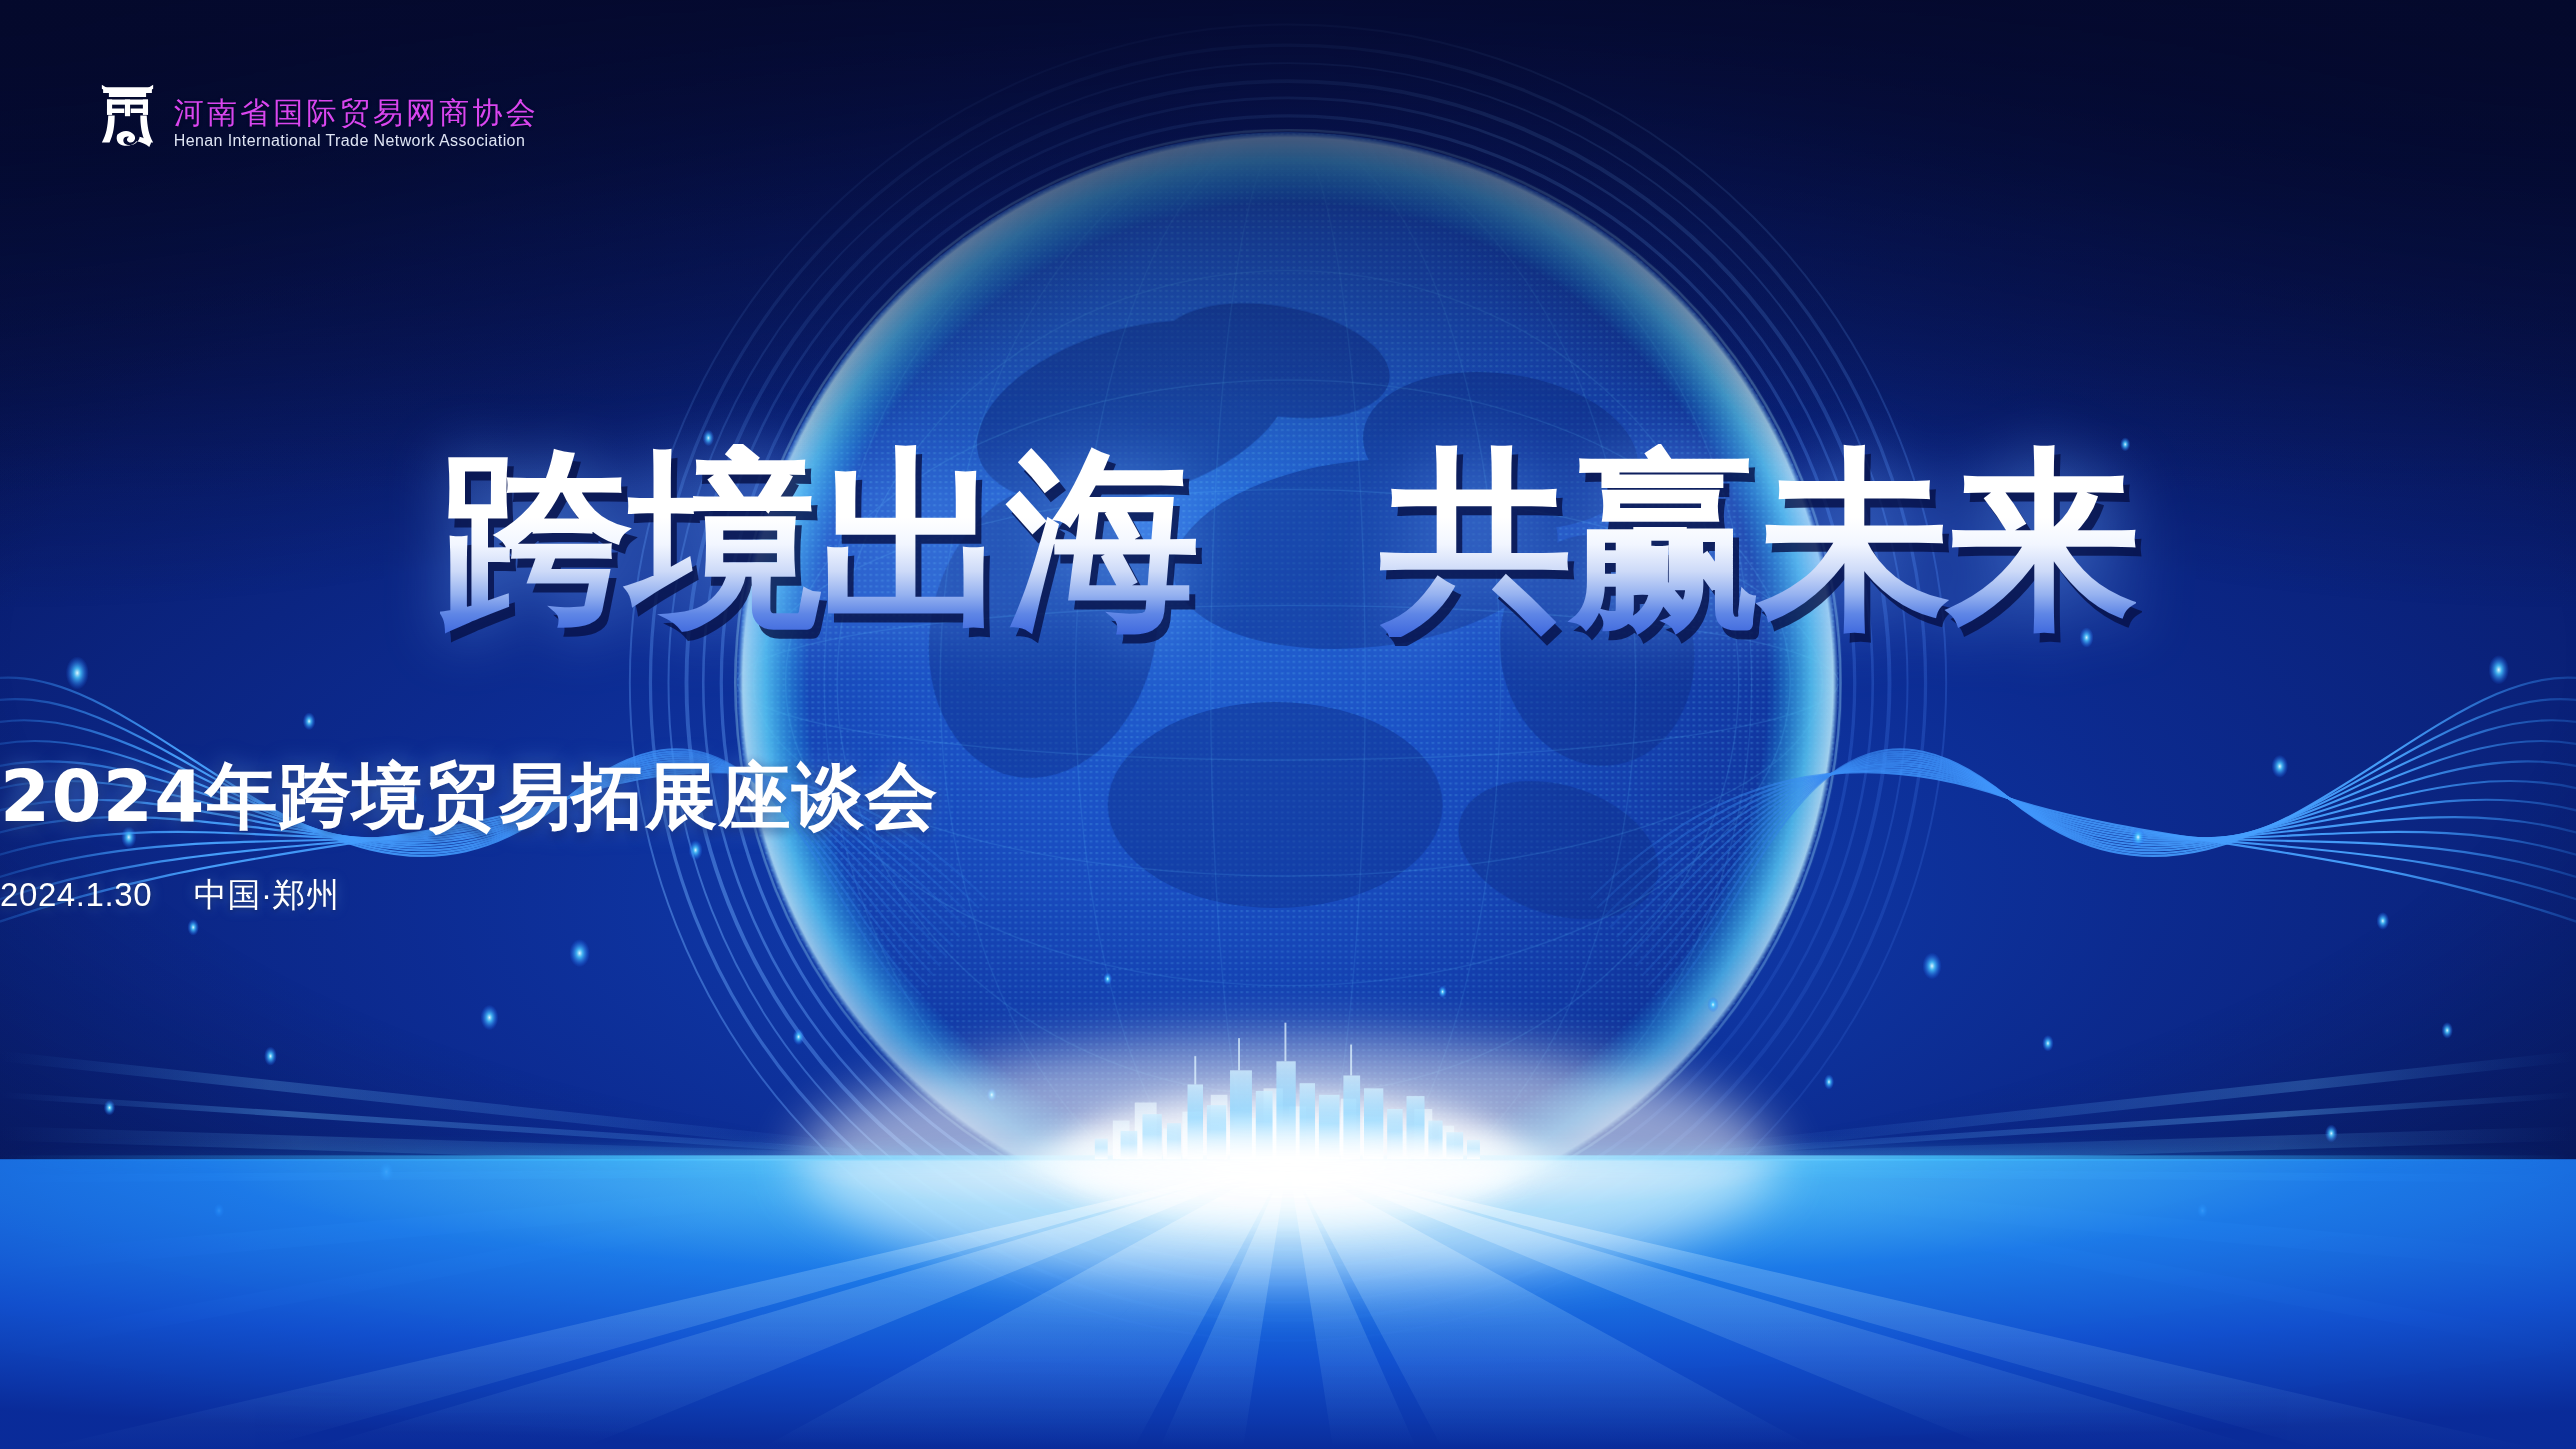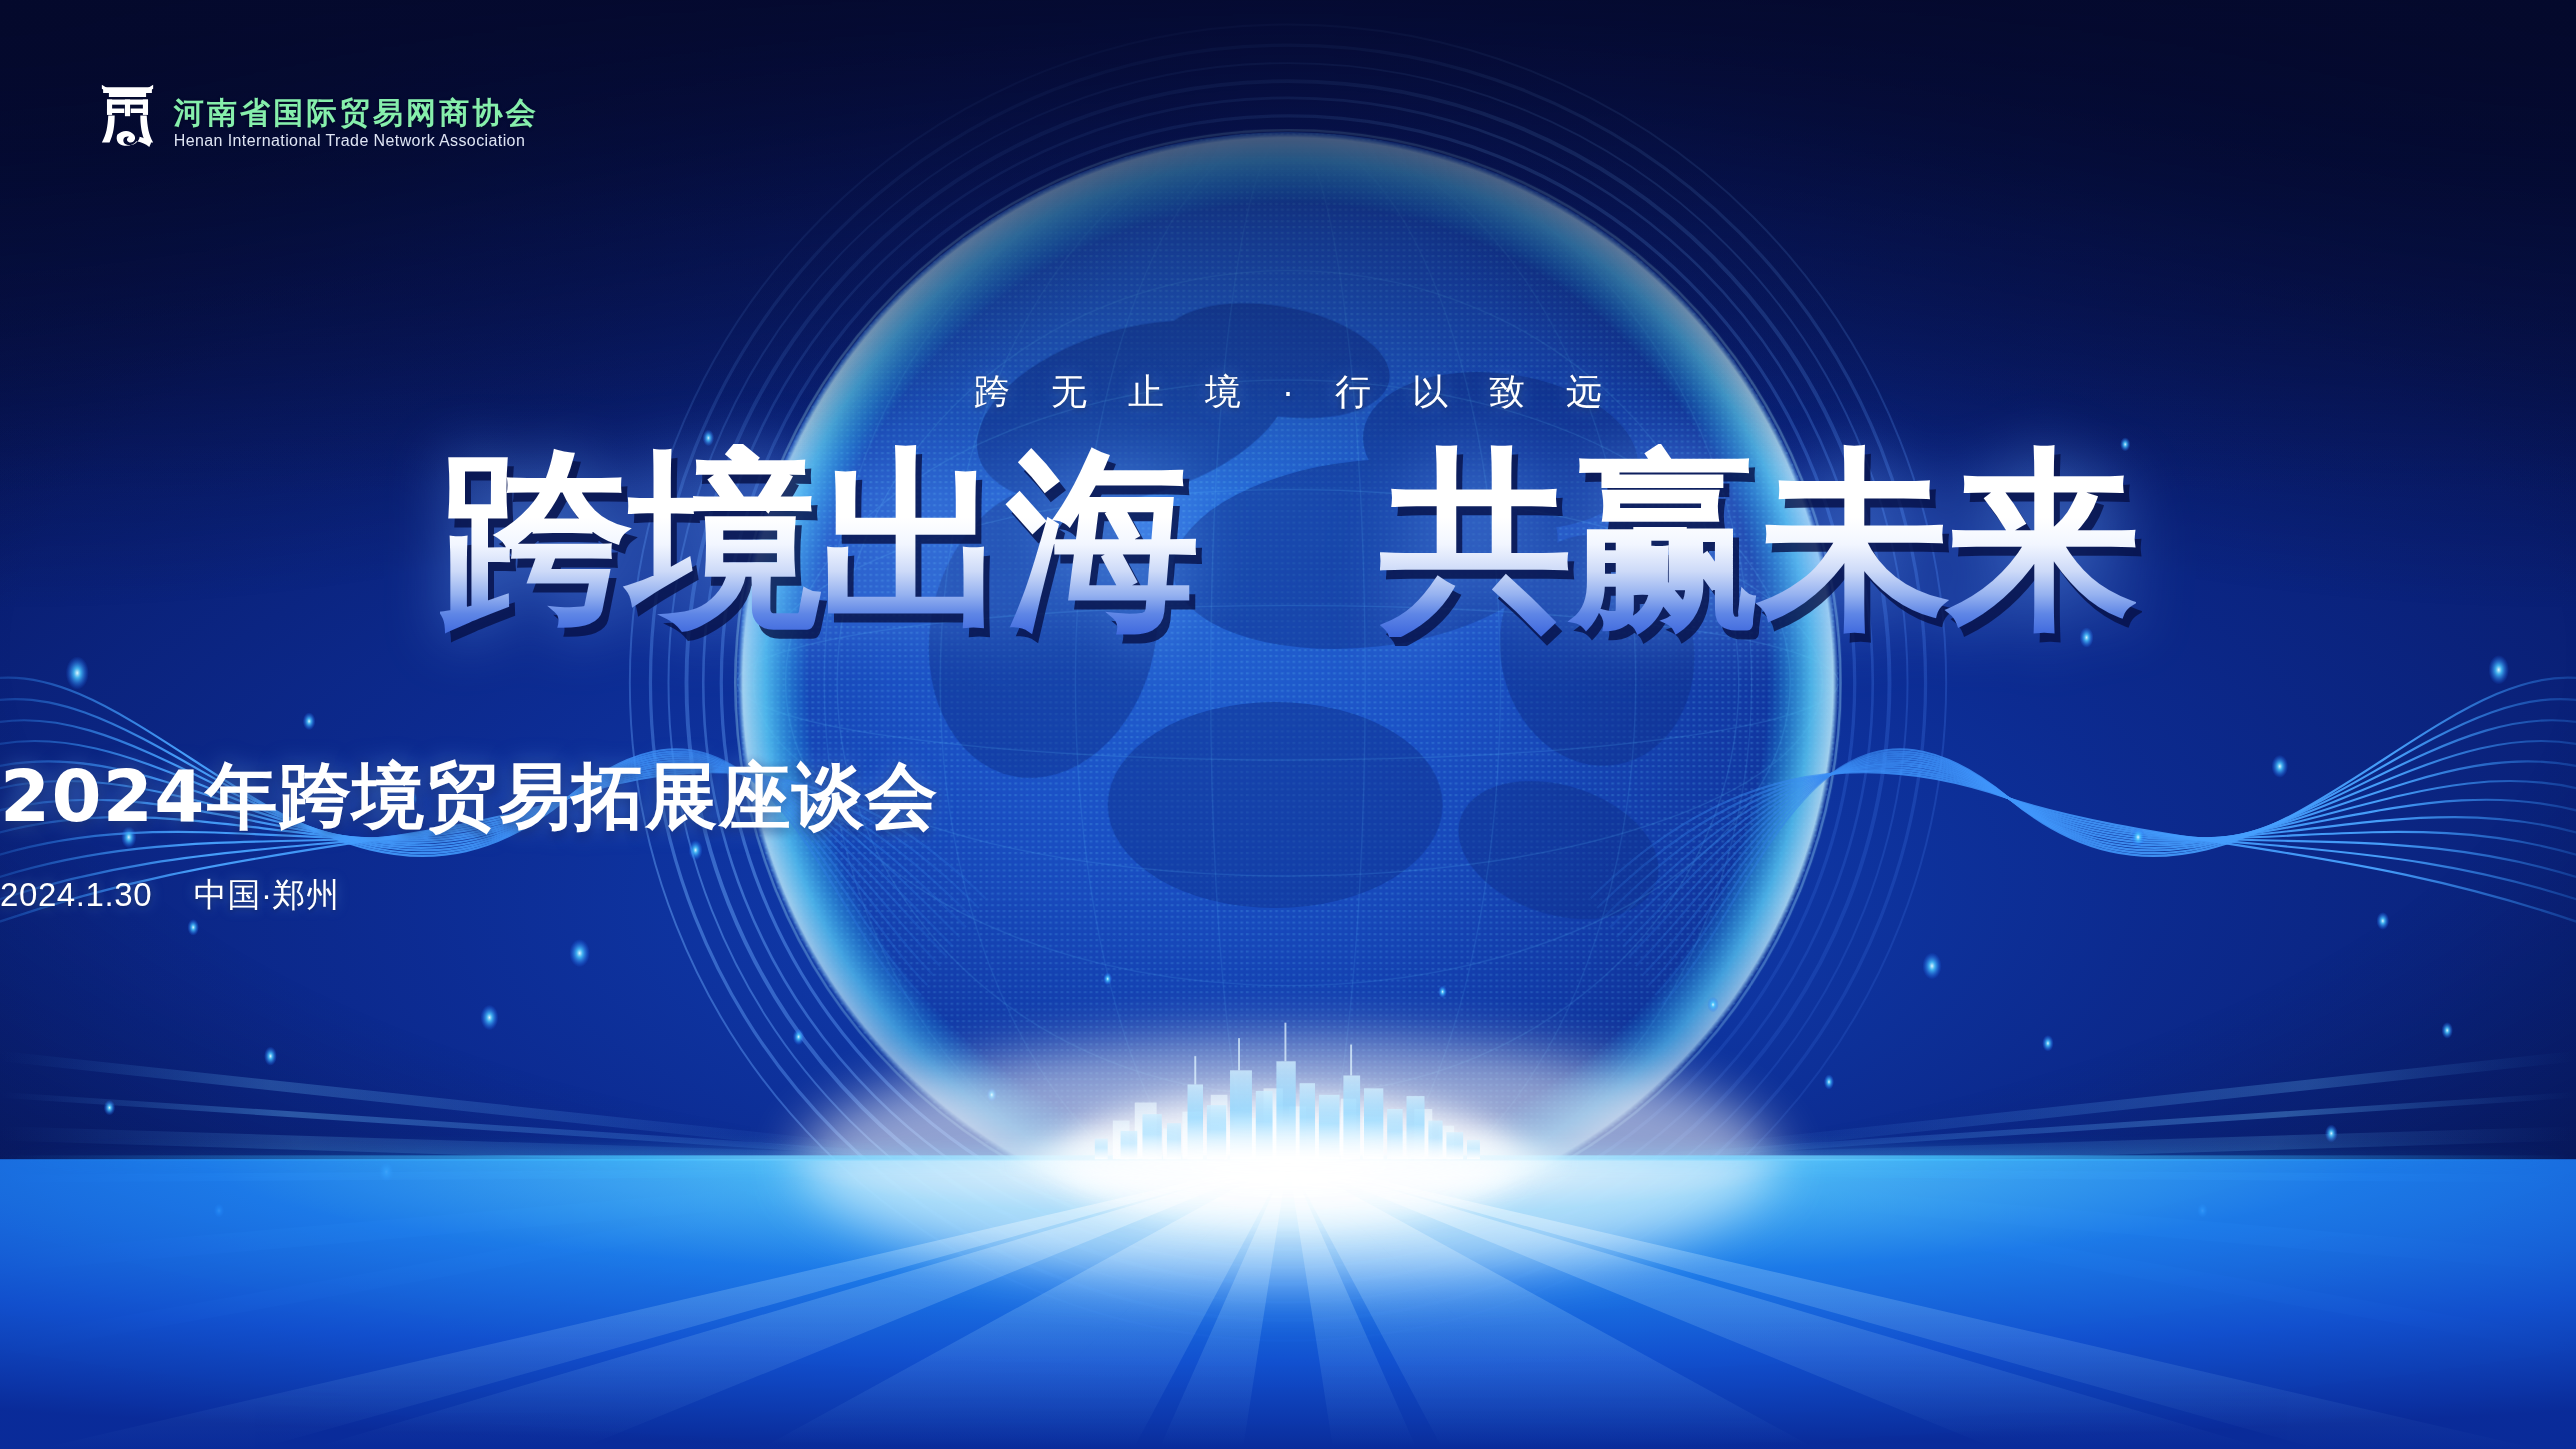--- a/index.html
+++ b/index.html
@@ -28,22 +28,22 @@
   .bg-cornerR{background:radial-gradient(70% 60% at 100% 0%, rgba(4,9,44,.95) 0%, rgba(4,9,44,0) 70%);}
 
   
   .content{position:absolute;inset:0;}
 
   
   .logo{position:absolute;left:98px;top:76px;display:flex;align-items:center;gap:16.7px;}
   .logo-mark{width:59px;height:70px;flex:none;}
   .logo-txt{display:flex;flex-direction:column;gap:2.6px;}
   .logo-cn{
-    color:#86efac;font-size:30px;letter-spacing:3.2px;line-height:1.12;
-    font-weight:700;white-space:nowrap;
+    color:#d946ef;font-size:30px;letter-spacing:3.2px;line-height:1.12;
+    font-weight:400;white-space:nowrap;
     text-shadow:0 0.6px 3.2px rgba(0,0,0,.35);
     margin-top:20px;
   }
   .logo-en{
     color:#e8eefc;font-size:16px;letter-spacing:0.4px;line-height:1.1;
     font-weight:400;white-space:nowrap;opacity:.96;
   }
 
   
   .tagline{
@@ -454,21 +454,20 @@
           <path d="M76 58 c1 18 3 30 10 42 h-12 c-6 -13 -8 -26 -8 -42 z"></path>
           <path d="M30 88 c8 -8 20 -8 26 0 c4 5 1 12 -5 12 c-5 0 -7 -4 -5 -7 c1 -2 4 -2 5 0 c-3 -4 -9 -3 -11 1 c-2 5 2 10 9 10 c9 0 15 -6 16 -13 c7 2 13 5 18 9 l-3 7 c-6 -5 -13 -8 -20 -9 c-4 5 -11 8 -19 7 c-9 -1 -14 -8 -11 -17 z"></path>
         </g>
       </svg>
       <div class="logo-txt">
         <div class="logo-cn">河南省国际贸易网商协会</div>
         <div class="logo-en">Henan International Trade Network Association</div>
       </div>
     </div>
 
-    <div class="tagline">跨 无 止 境 · 行 以 致 远</div>
 
     <div class="headline">
       <span class="hl-word">跨境出海</span>
       <span class="hl-gap"></span>
       <span class="hl-word">共赢未来</span>
     </div>
 
     <div class="subtitle">2024年跨境贸易拓展座谈会</div>
 
     <div class="meta">

